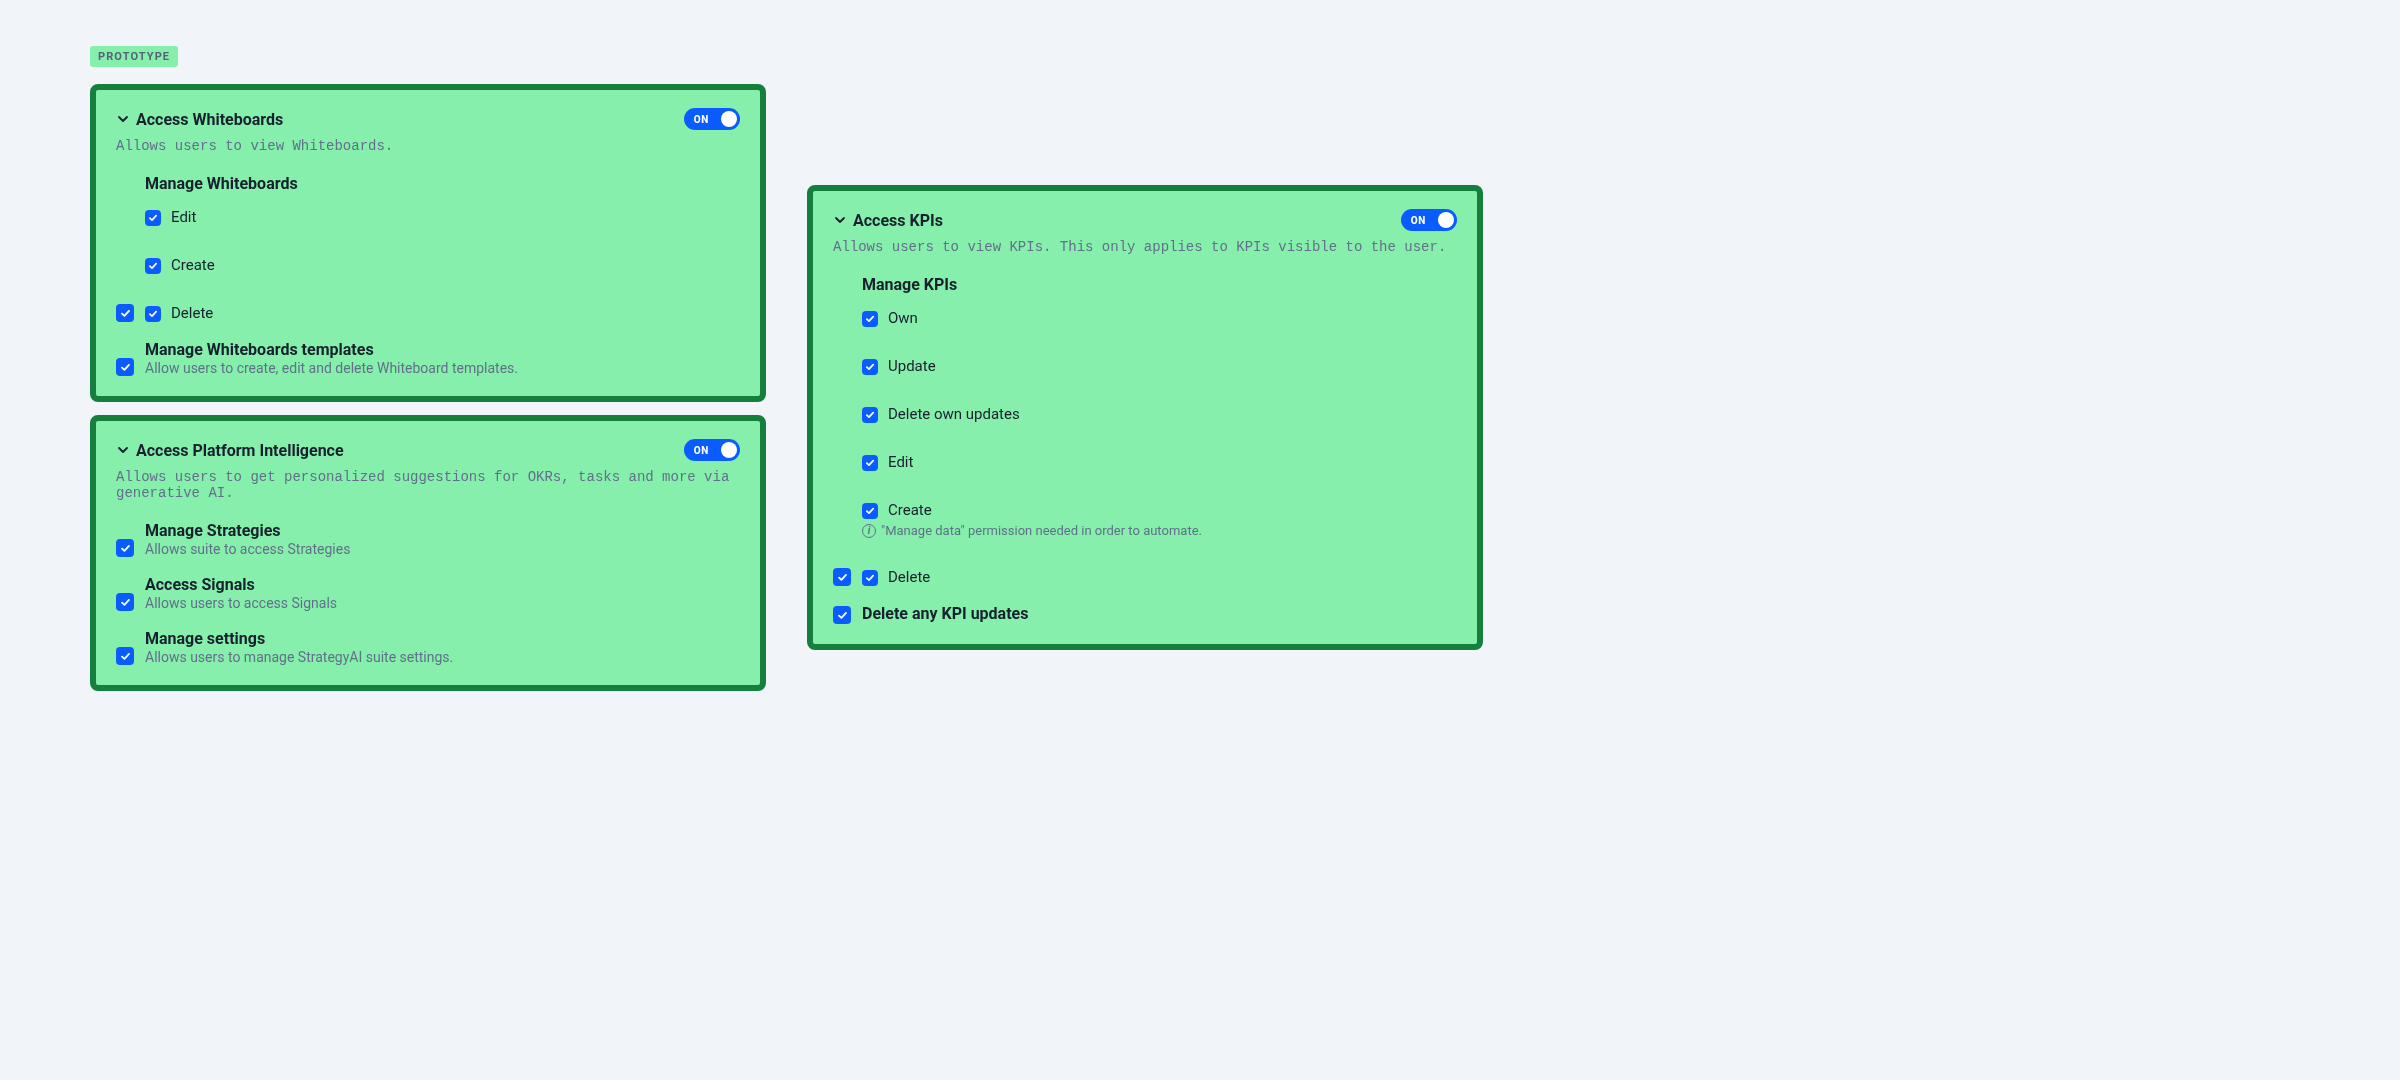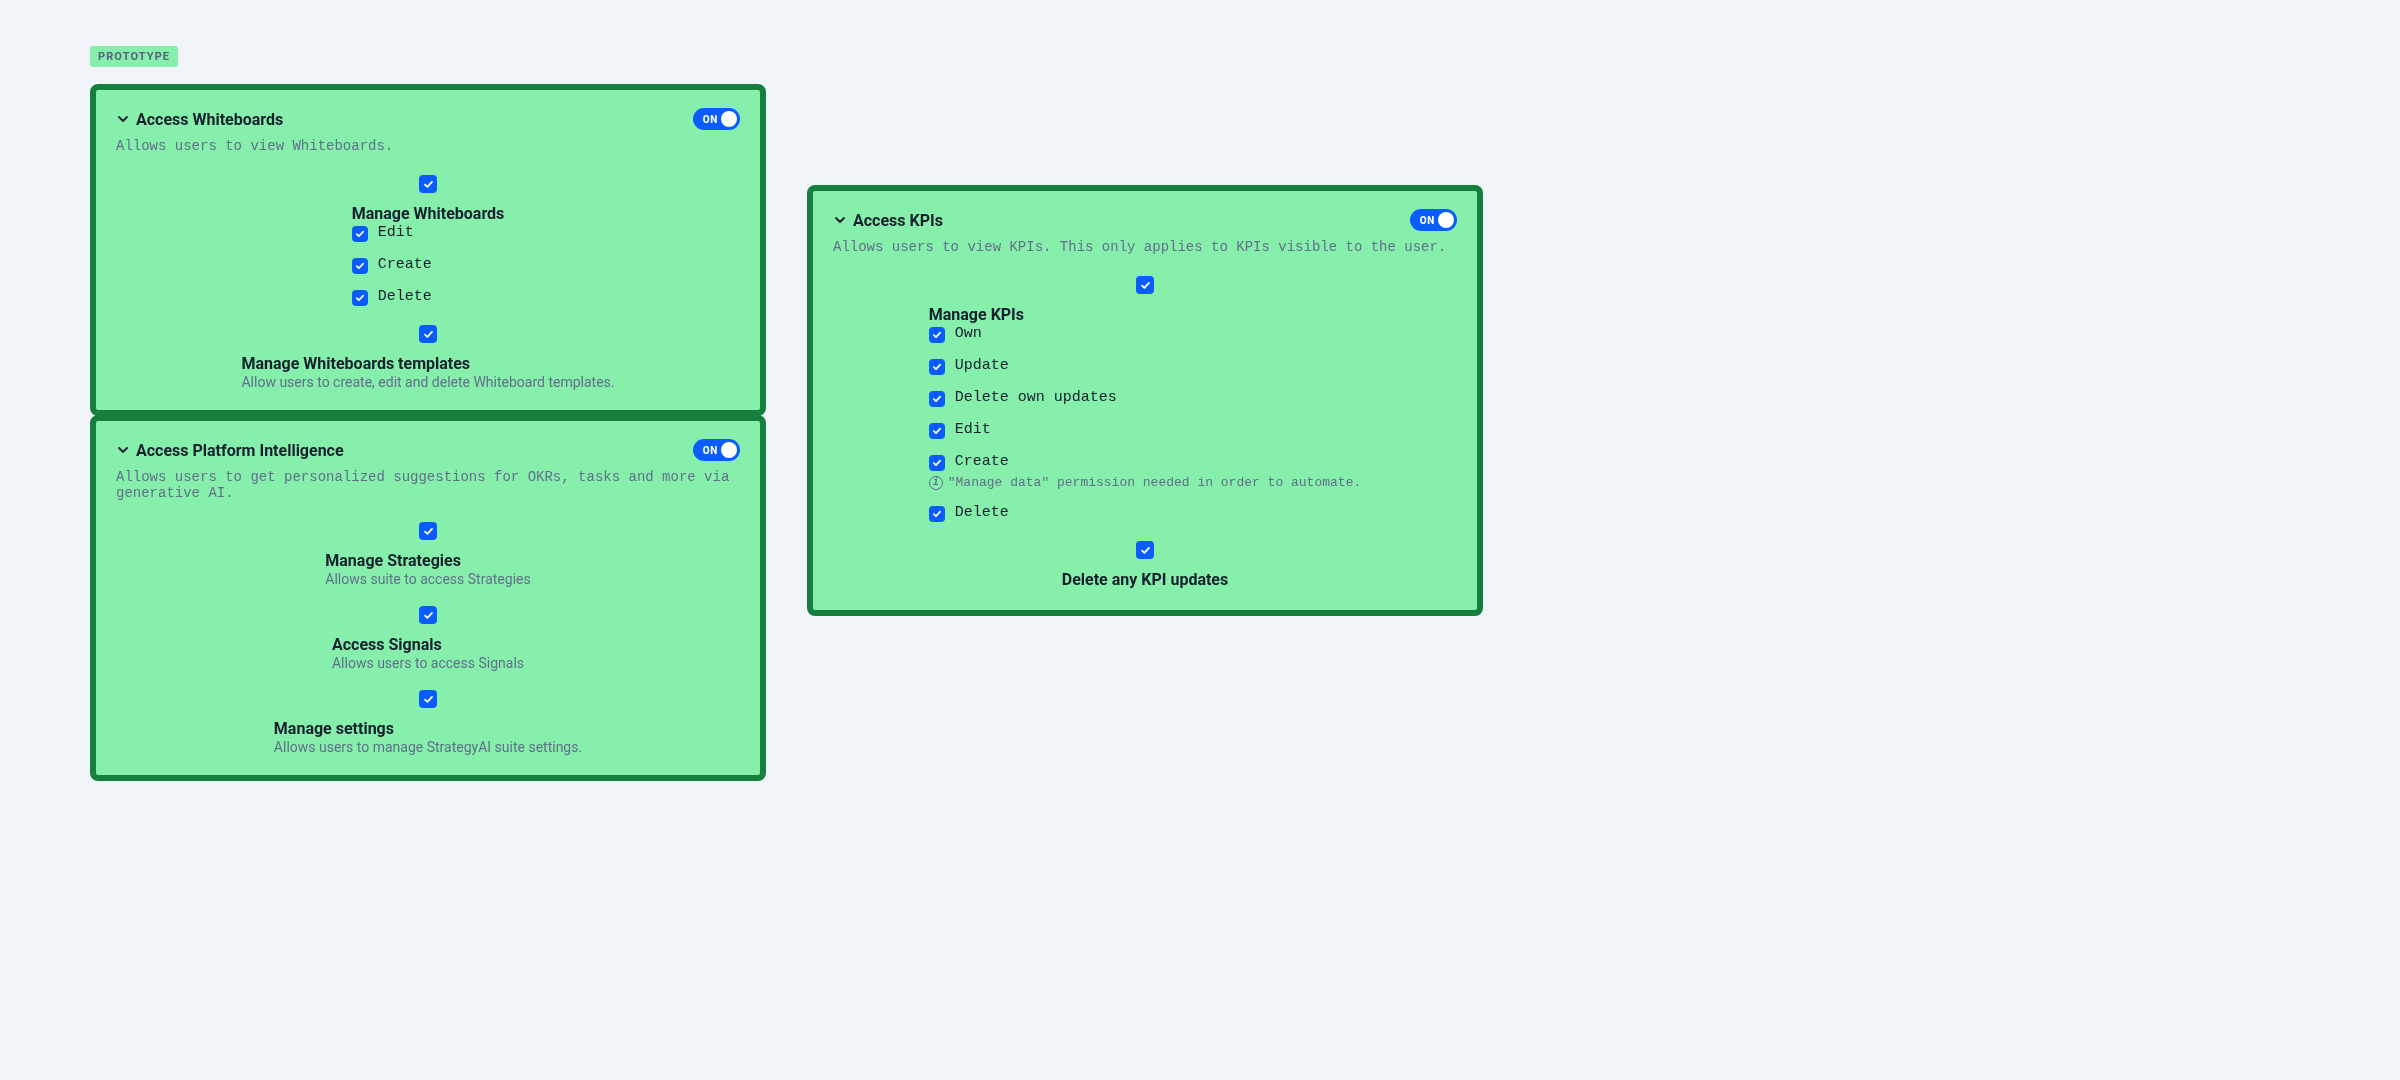--- a/index.html
+++ b/index.html
@@ -60,46 +60,46 @@
     font-family: Liberation Mono, monospace;
   }
 
   .toggle {
     display: inline-flex;
     align-items: center;
     background: #0b5cff;
     border-radius: 20px;
     padding: 2px 3px 2px 10px;
     height: 22px;
-    gap: 3px;
+    gap: 12px;
   }
   .toggle-label {
     color: #fff;
     font-size: 10px;
     font-weight: 800;
     letter-spacing: 0.6px;
   }
   .toggle-knob {
     width: 16px; height: 16px; border-radius: 50%; background: #fff;
   }
 
   .perm-list { margin-top: 20px; display:flex; flex-direction: column; gap: 18px; }
-  .perm-row { display:flex; gap: 11px; align-items:center;flex-direction:column; }
+  .perm-row { display:flex; gap: 11px; align-items:flex-end; }
   .cbx {
     width: 18px; height: 18px; border-radius: 4px; background:#0b5cff;
     flex: 0 0 18px;
     display:inline-flex; align-items:center; justify-content:center;
     margin-top: 1px;
   }
   .cbx svg { display:block; }
   .perm-body { flex:1 1 auto; }
   .perm-title { font-weight:700; font-size:16px; color:#16202e; line-height:1.25; }
   .perm-desc  { color:#61708a; font-size:14px; }
 
-  .sub-list { display:flex; flex-direction:column; gap: 14px; font-family: Liberation Mono, monospace; }
+  .sub-list { margin-top: 14px; display:flex; flex-direction:column; gap: 30px; }
   .sub-row  { display:flex; gap: 10px; align-items:flex-start; }
   .cbx-sm {
     width: 16px; height:16px; border-radius:4px; background:#0b5cff;
     flex:0 0 16px;
     display:inline-flex; align-items:center; justify-content:center;
     margin-top: 2px;
   }
   .sub-label { font-size:15px; color:#16202e; }
   .sub-note {
     display:flex; align-items:center; gap:5px;

